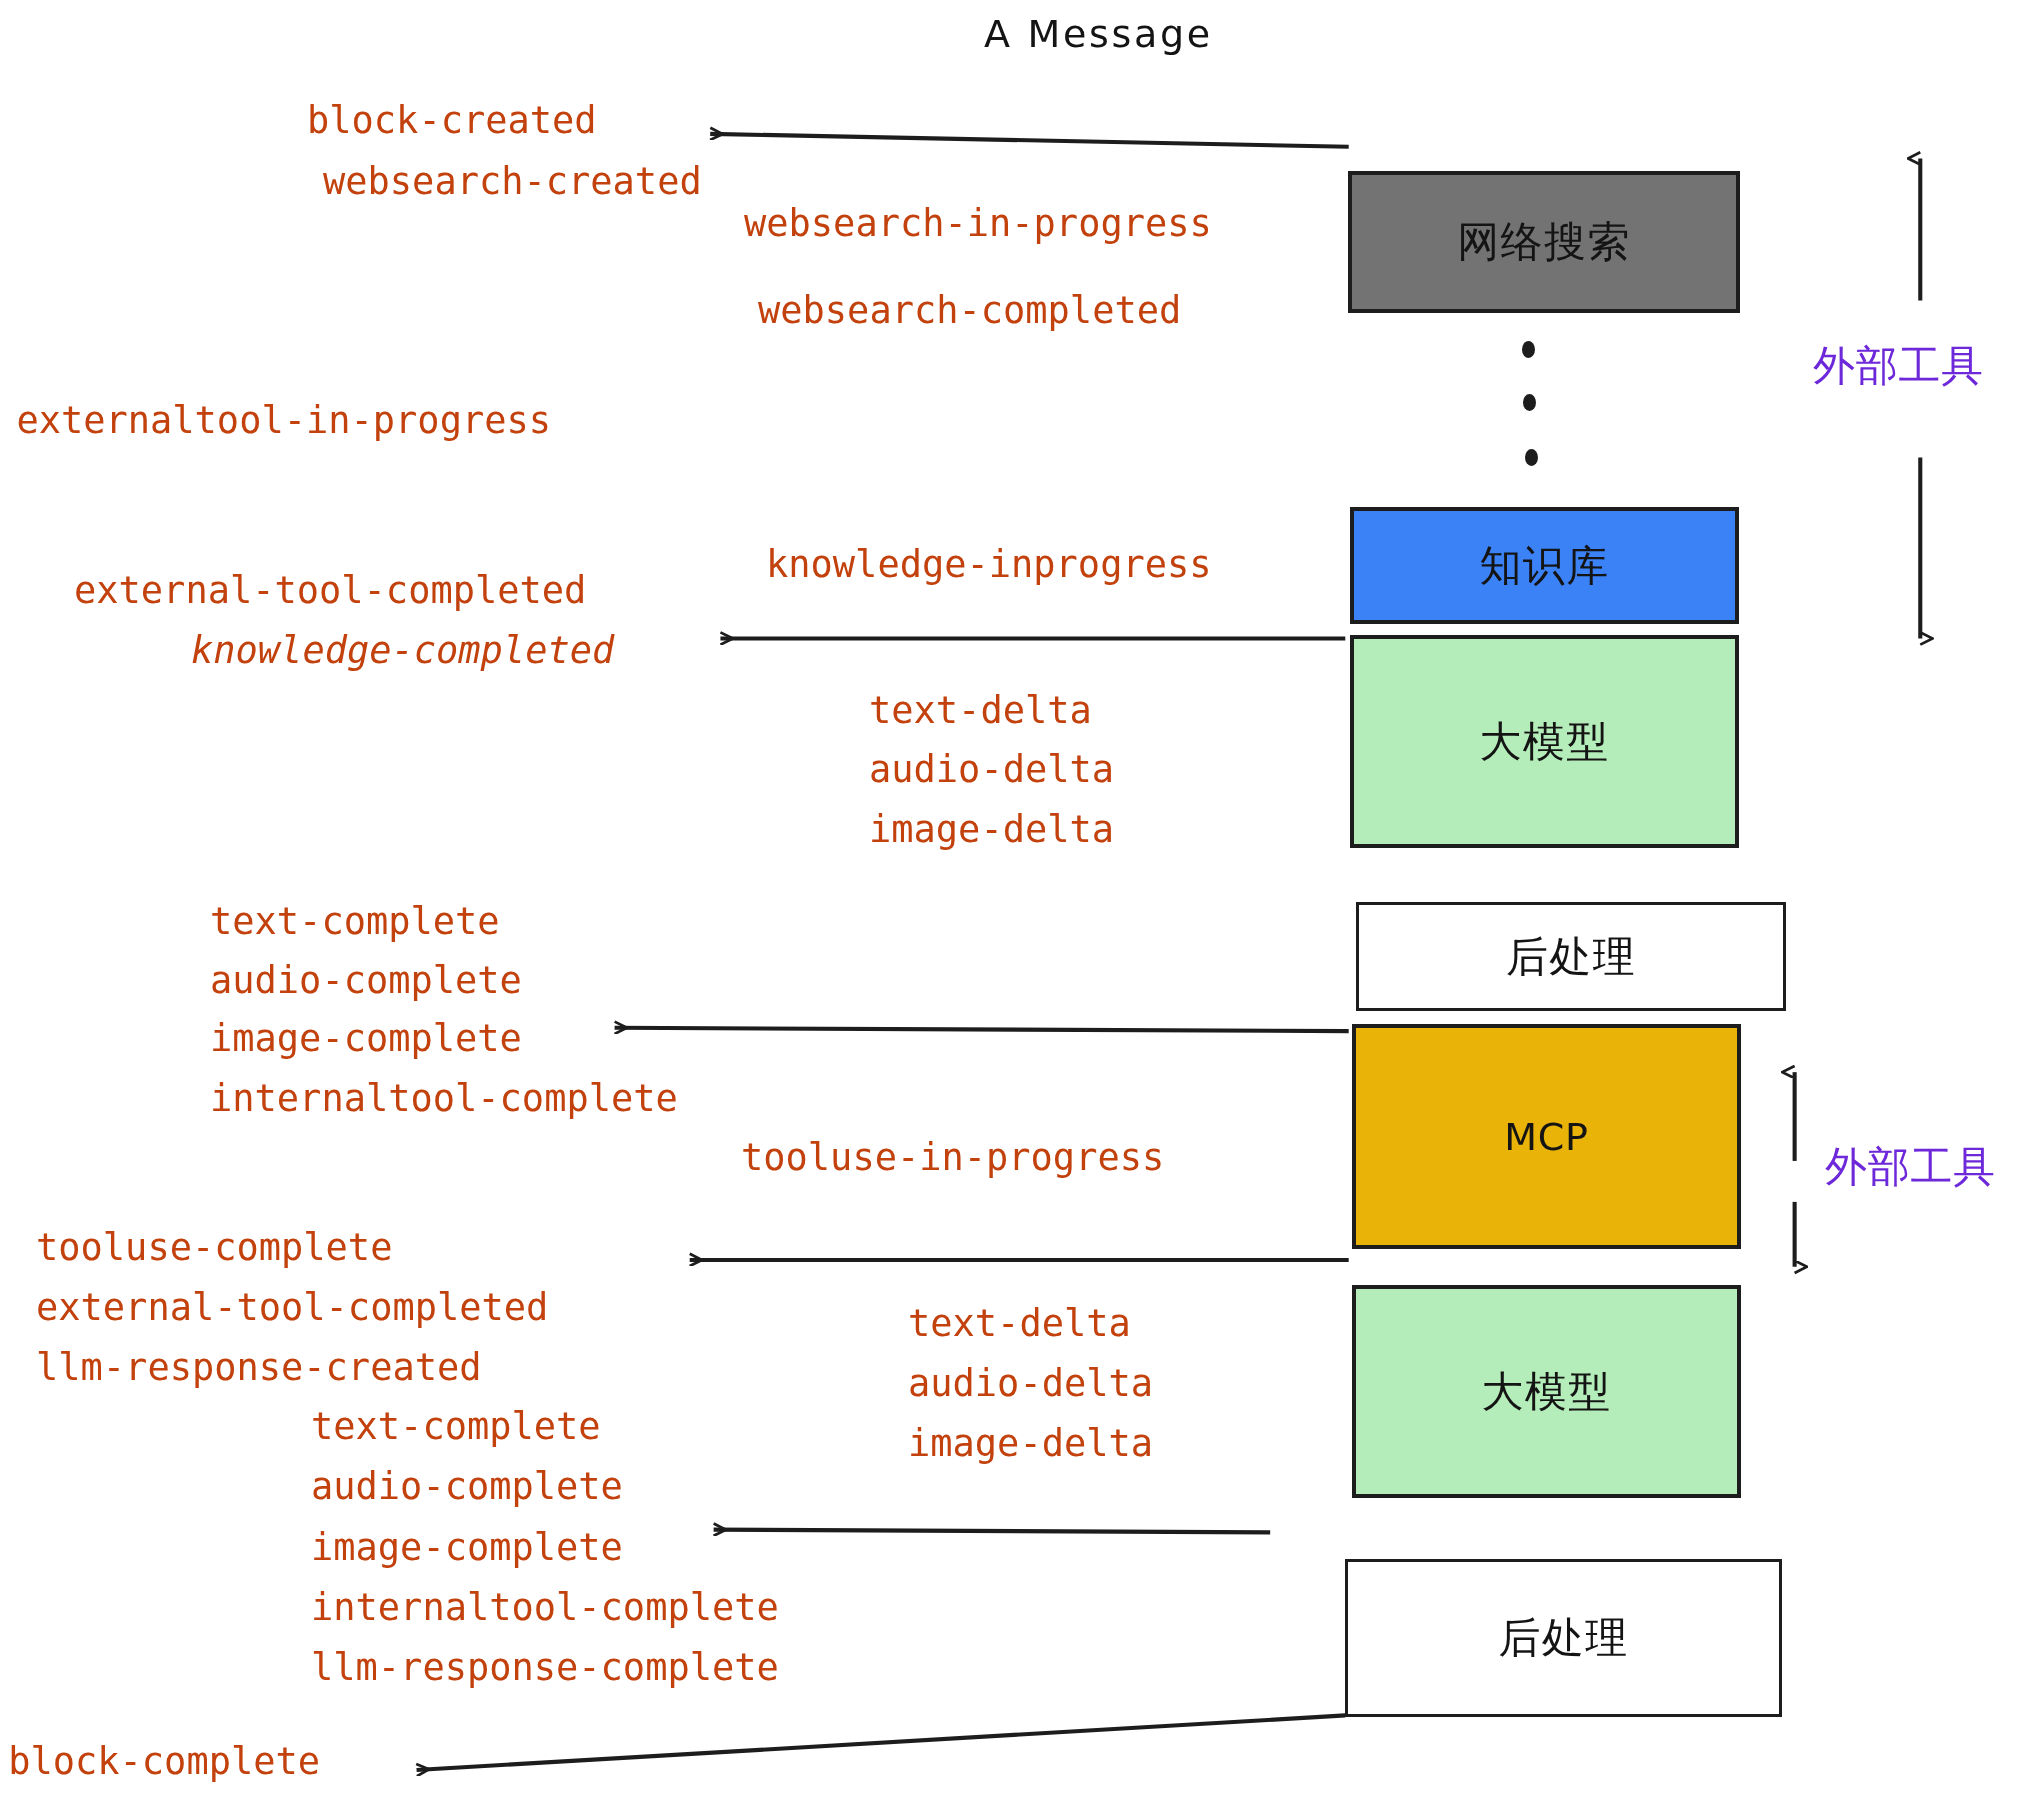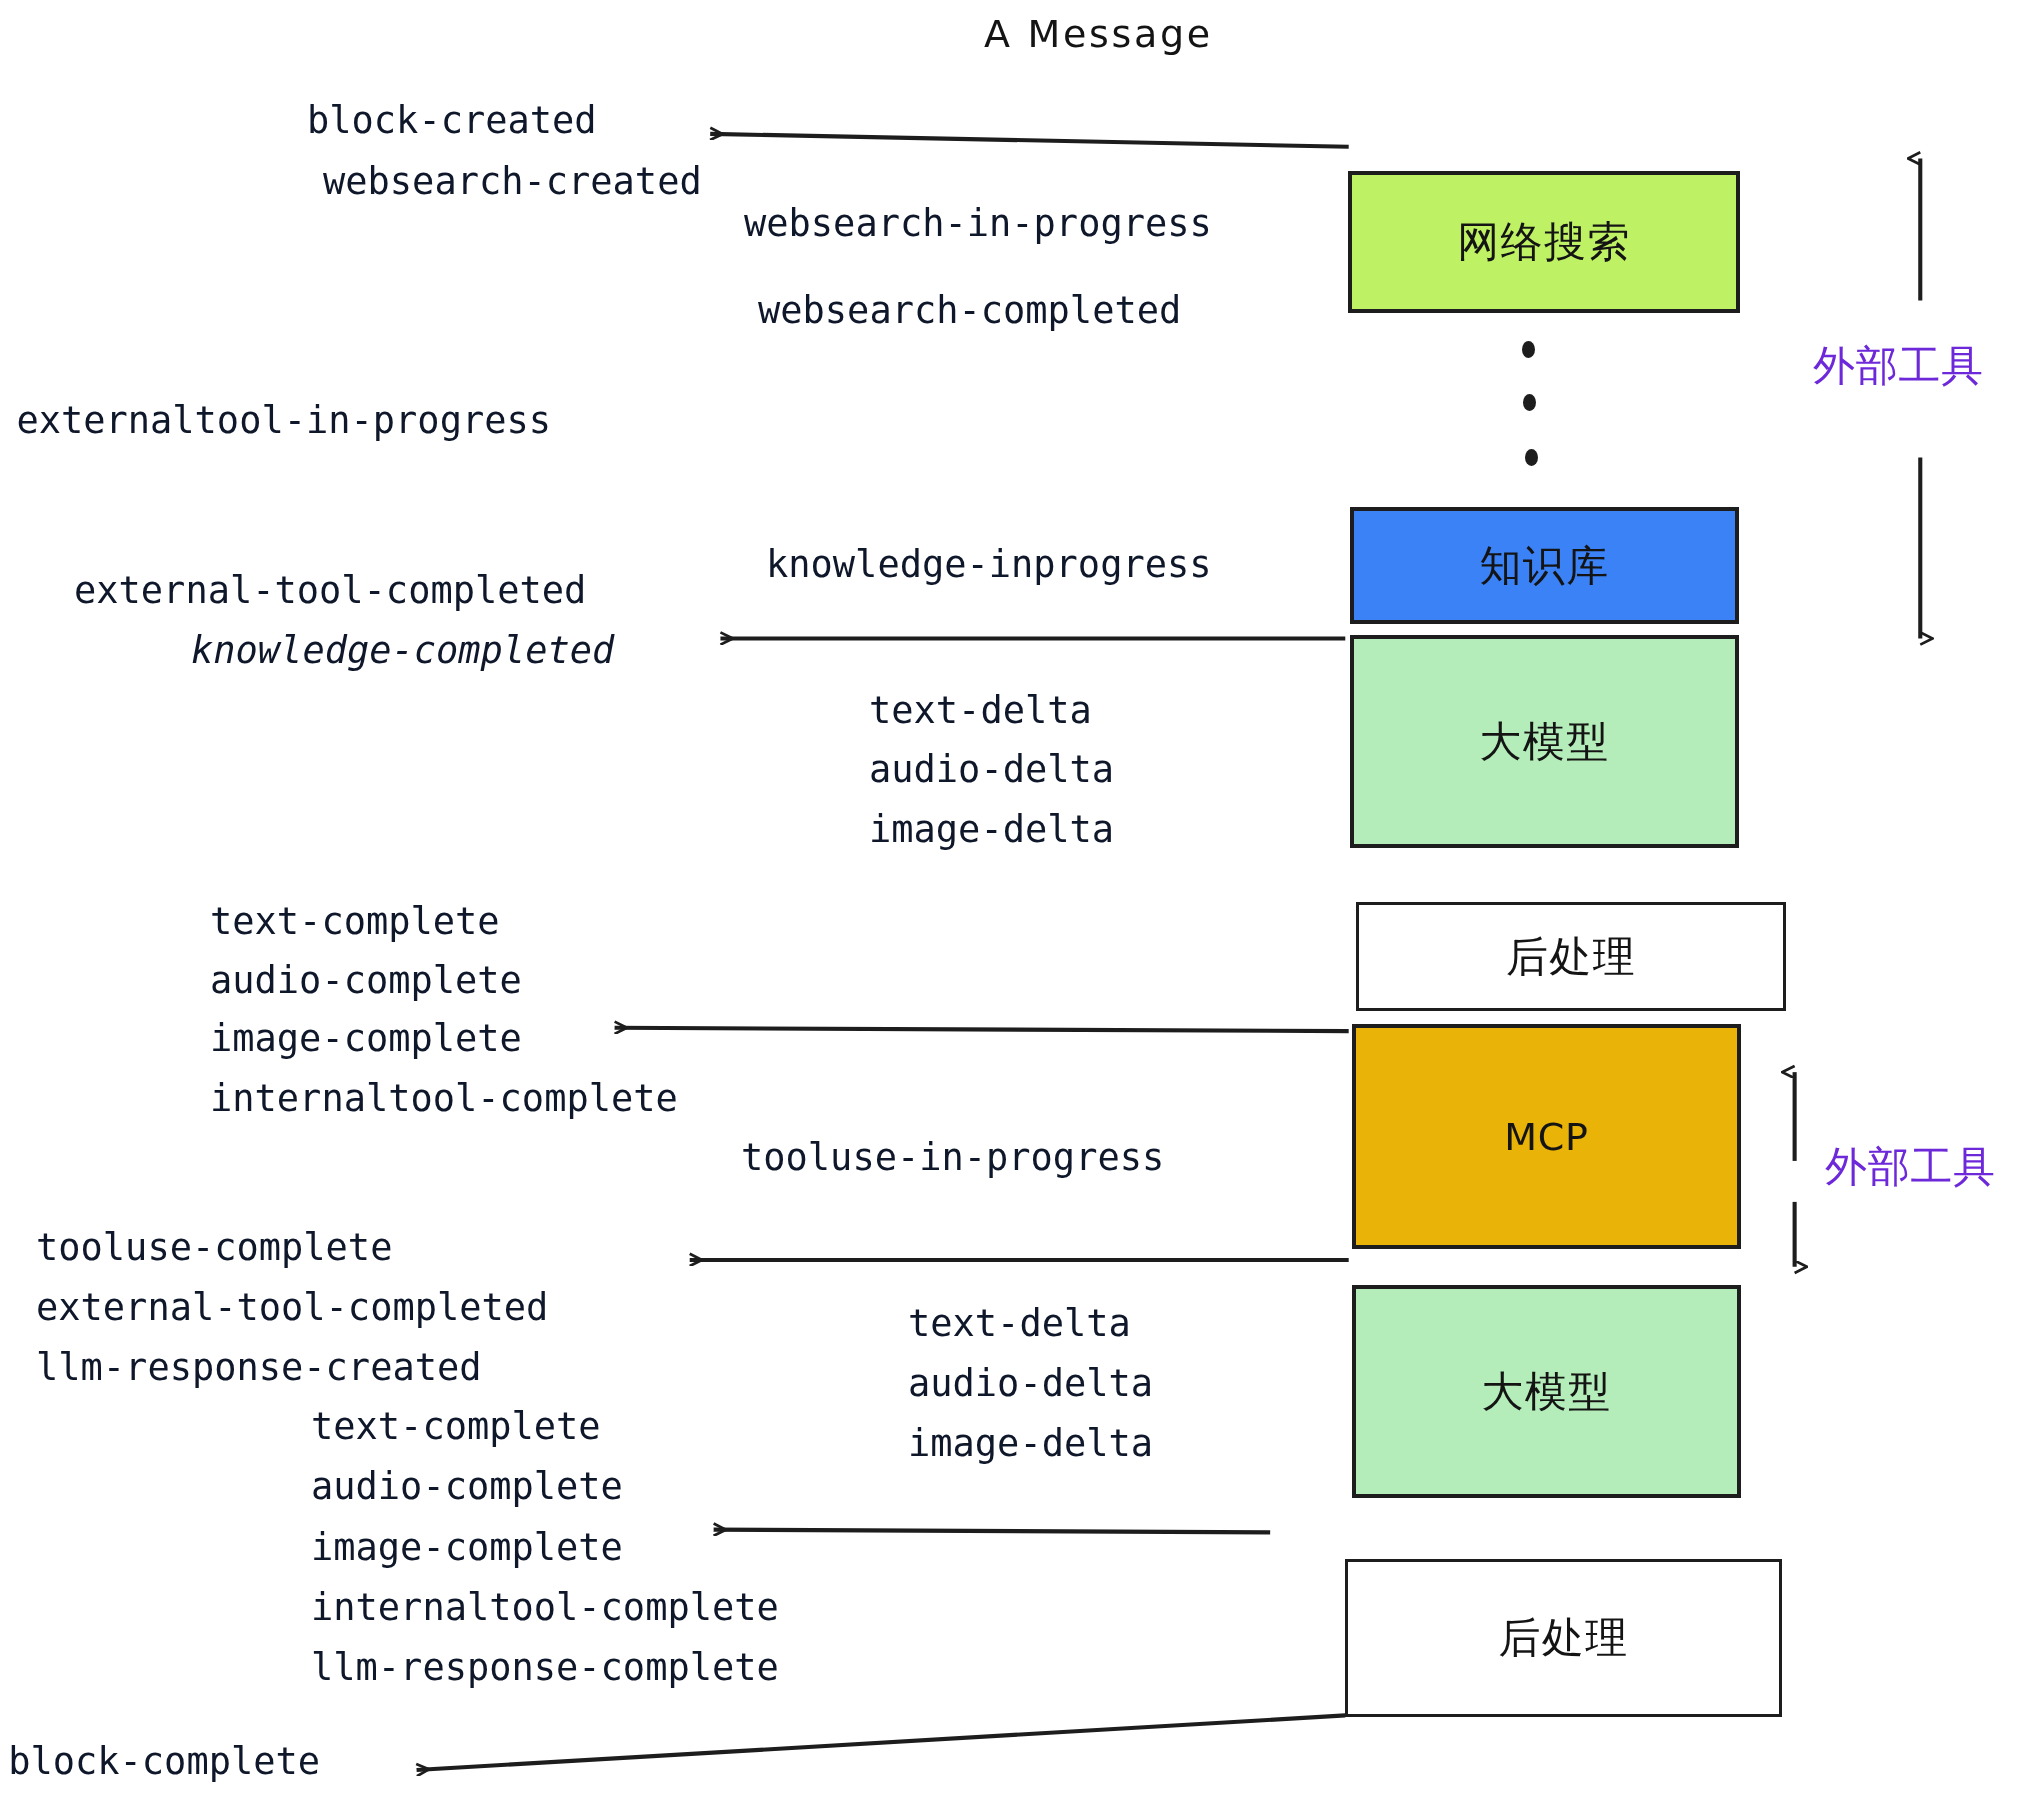--- a/index.html
+++ b/index.html
@@ -3,21 +3,21 @@
 <meta charset="utf-8">
 <style>
   html,body{margin:0;padding:0;background:#ffffff;}
   body{font-family:"DejaVu Sans Mono", monospace;}
   #stage{position:relative;width:2035px;height:1796px;background:#fff;overflow:hidden;}
 
   .ev{
     position:absolute;
     font-family:"DejaVu Sans Mono","Liberation Mono",monospace;
     font-size:37px;
-    color:#0f172a;
+    color:#c2410c;
     white-space:nowrap;
     letter-spacing:0px;
     line-height:1;
   }
   .title{
     position:absolute;
     font-family:"DejaVu Sans","Liberation Sans",sans-serif;
     font-size:38px;
     color:#141414;
     white-space:nowrap;
@@ -88,21 +88,21 @@
 
     <line x1="1970" y1="2512" x2="610" y2="2592" stroke="#1d1d1d" stroke-width="6" marker-end="url(#ah)"></line>
 
     <line x1="2812" y1="440" x2="2812" y2="232" stroke="#1d1d1d" stroke-width="6" marker-end="url(#ahv)"></line>
     <line x1="2812" y1="670" x2="2812" y2="935" stroke="#1d1d1d" stroke-width="6" marker-end="url(#ahv)"></line>
 
     <line x1="2628" y1="1700" x2="2628" y2="1570" stroke="#1d1d1d" stroke-width="6" marker-end="url(#ahv)"></line>
     <line x1="2628" y1="1760" x2="2628" y2="1855" stroke="#1d1d1d" stroke-width="6" marker-end="url(#ahv)"></line>
   </svg>
 
-  <div class="box" style="left:1348px;top:171px;width:392px;height:142px;background:#bef264;">
+  <div class="box" style="left:1348px;top:171px;width:392px;height:142px;background:#737373;">
     <span>网络搜索</span>
   </div>
 
   <div class="dots" style="left:1522px;top:341px;width:20.5px;height:130px;">
     <div class="dot" style="left:0;top:0;"></div>
     <div class="dot" style="left:1.4px;top:53px;"></div>
     <div class="dot" style="left:2.7px;top:108px;"></div>
   </div>
 
   <div class="box" style="left:1350px;top:507px;width:389px;height:117px;background:#3b82f6;">

